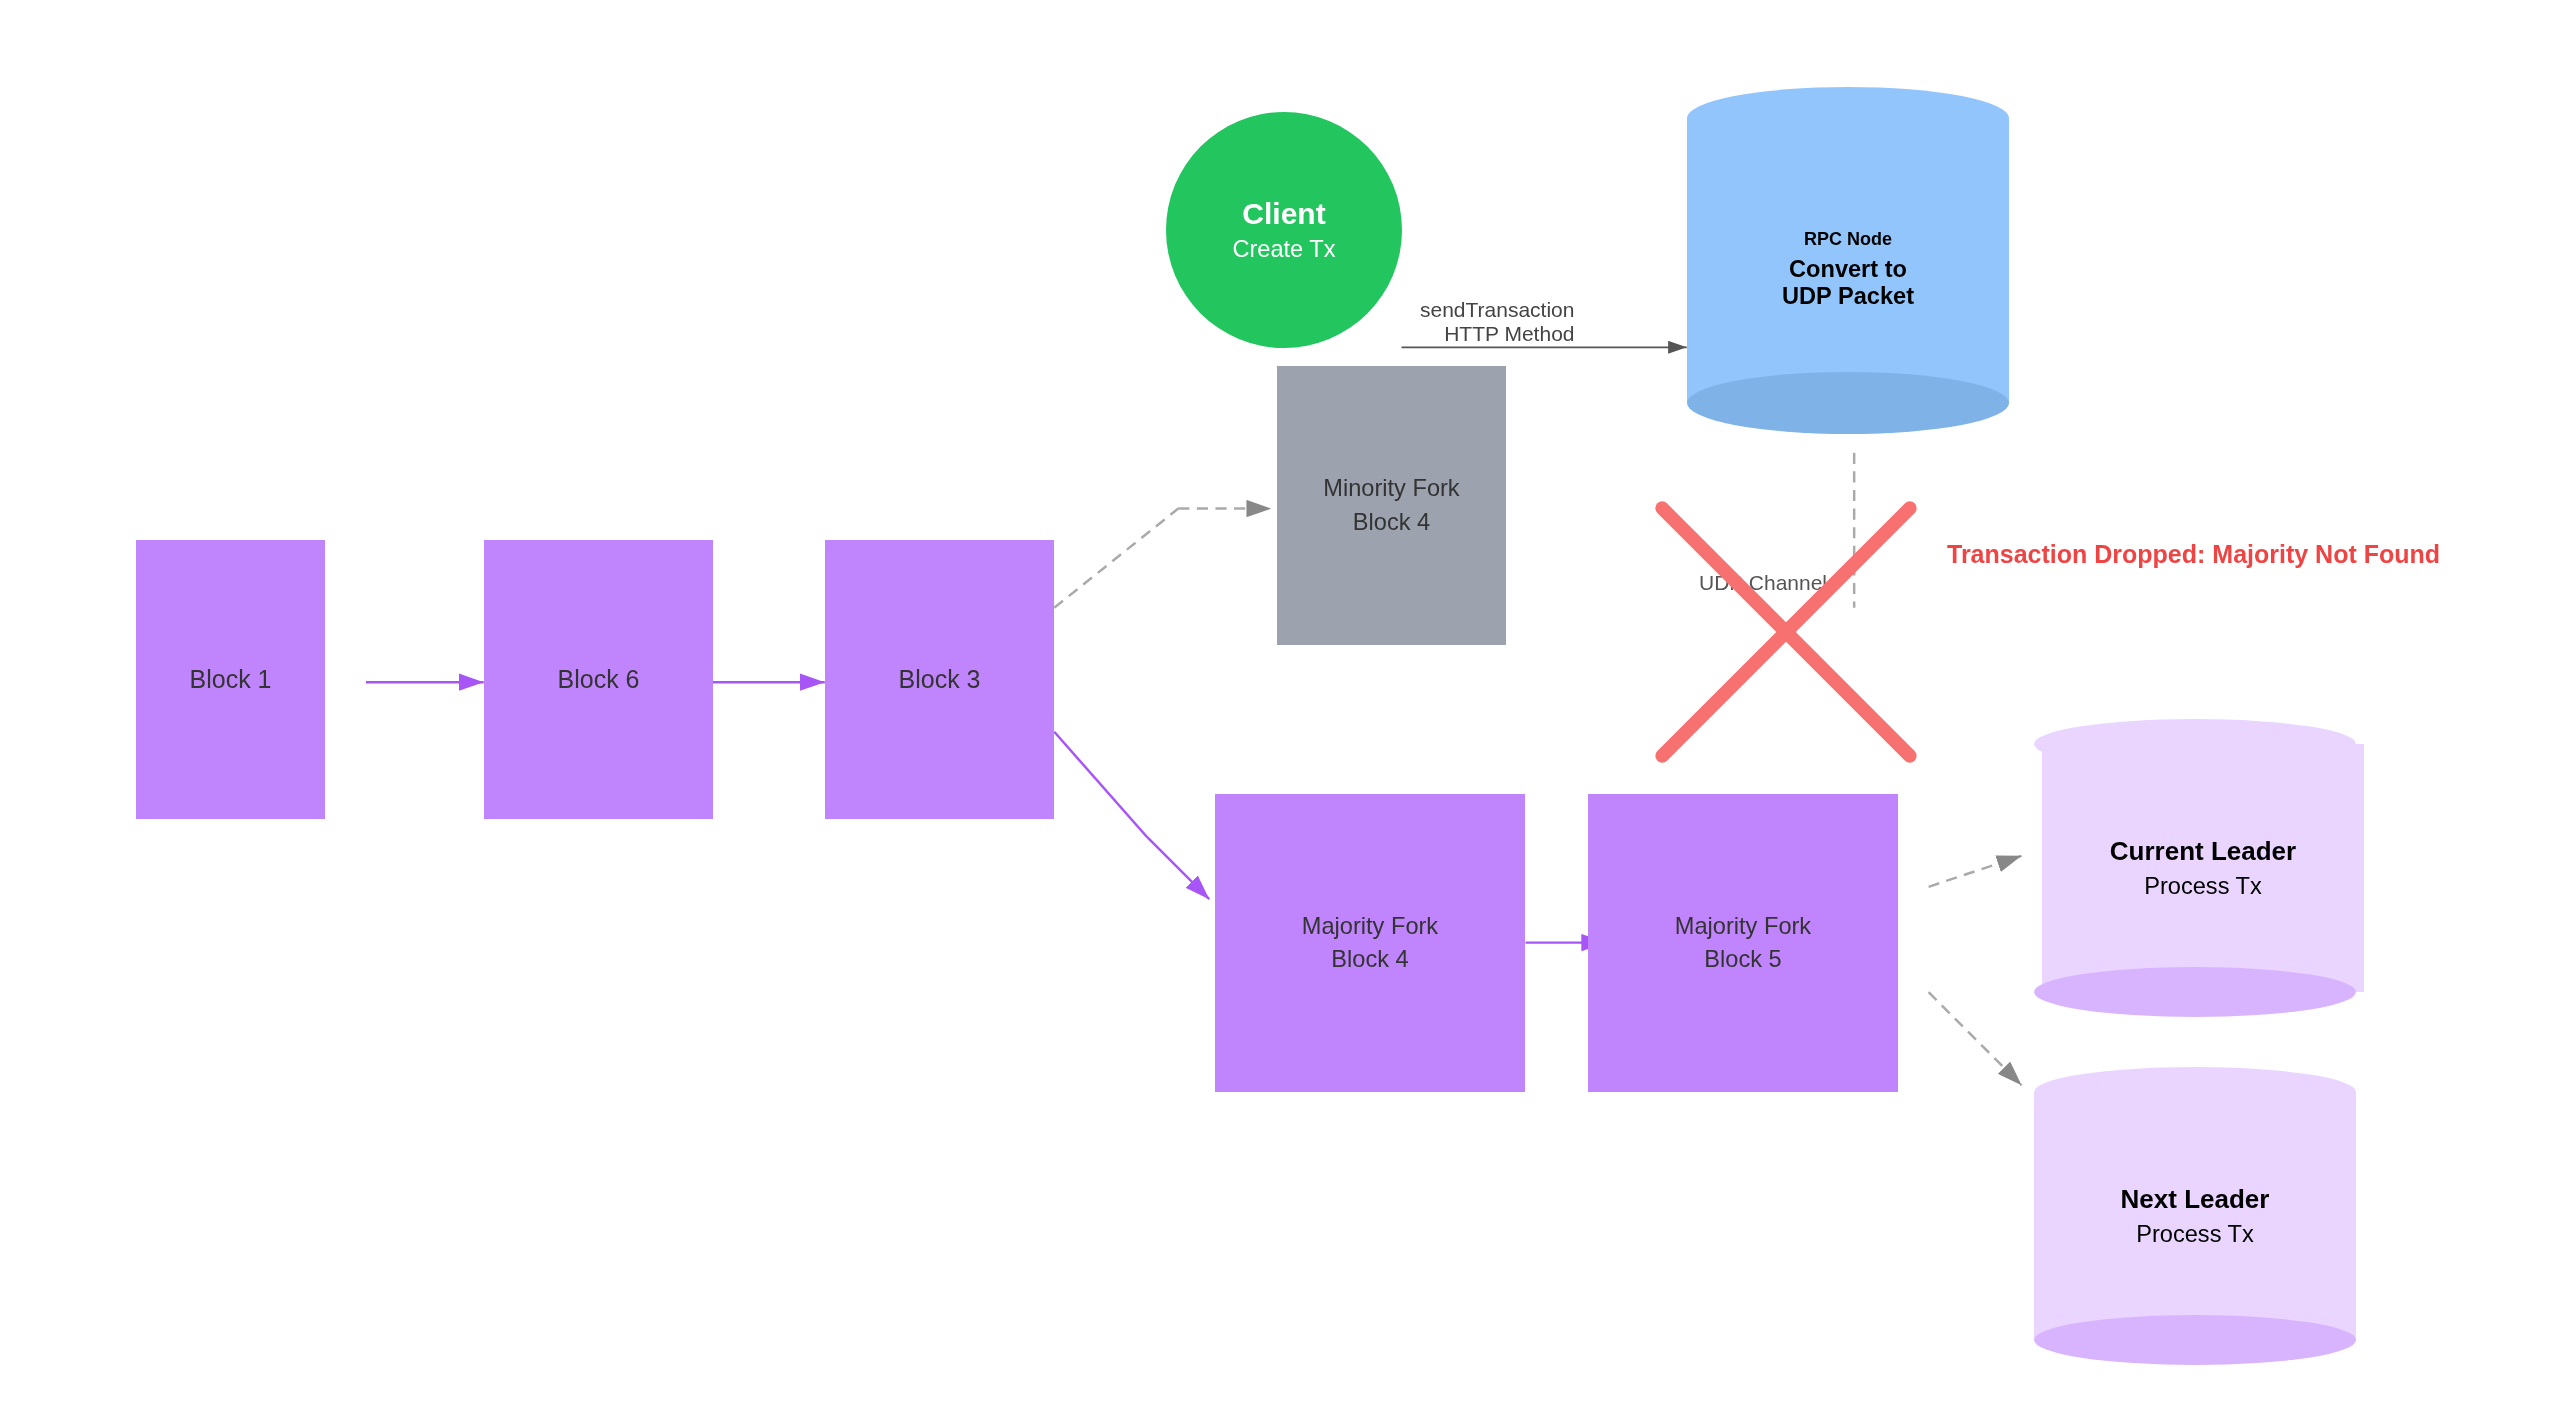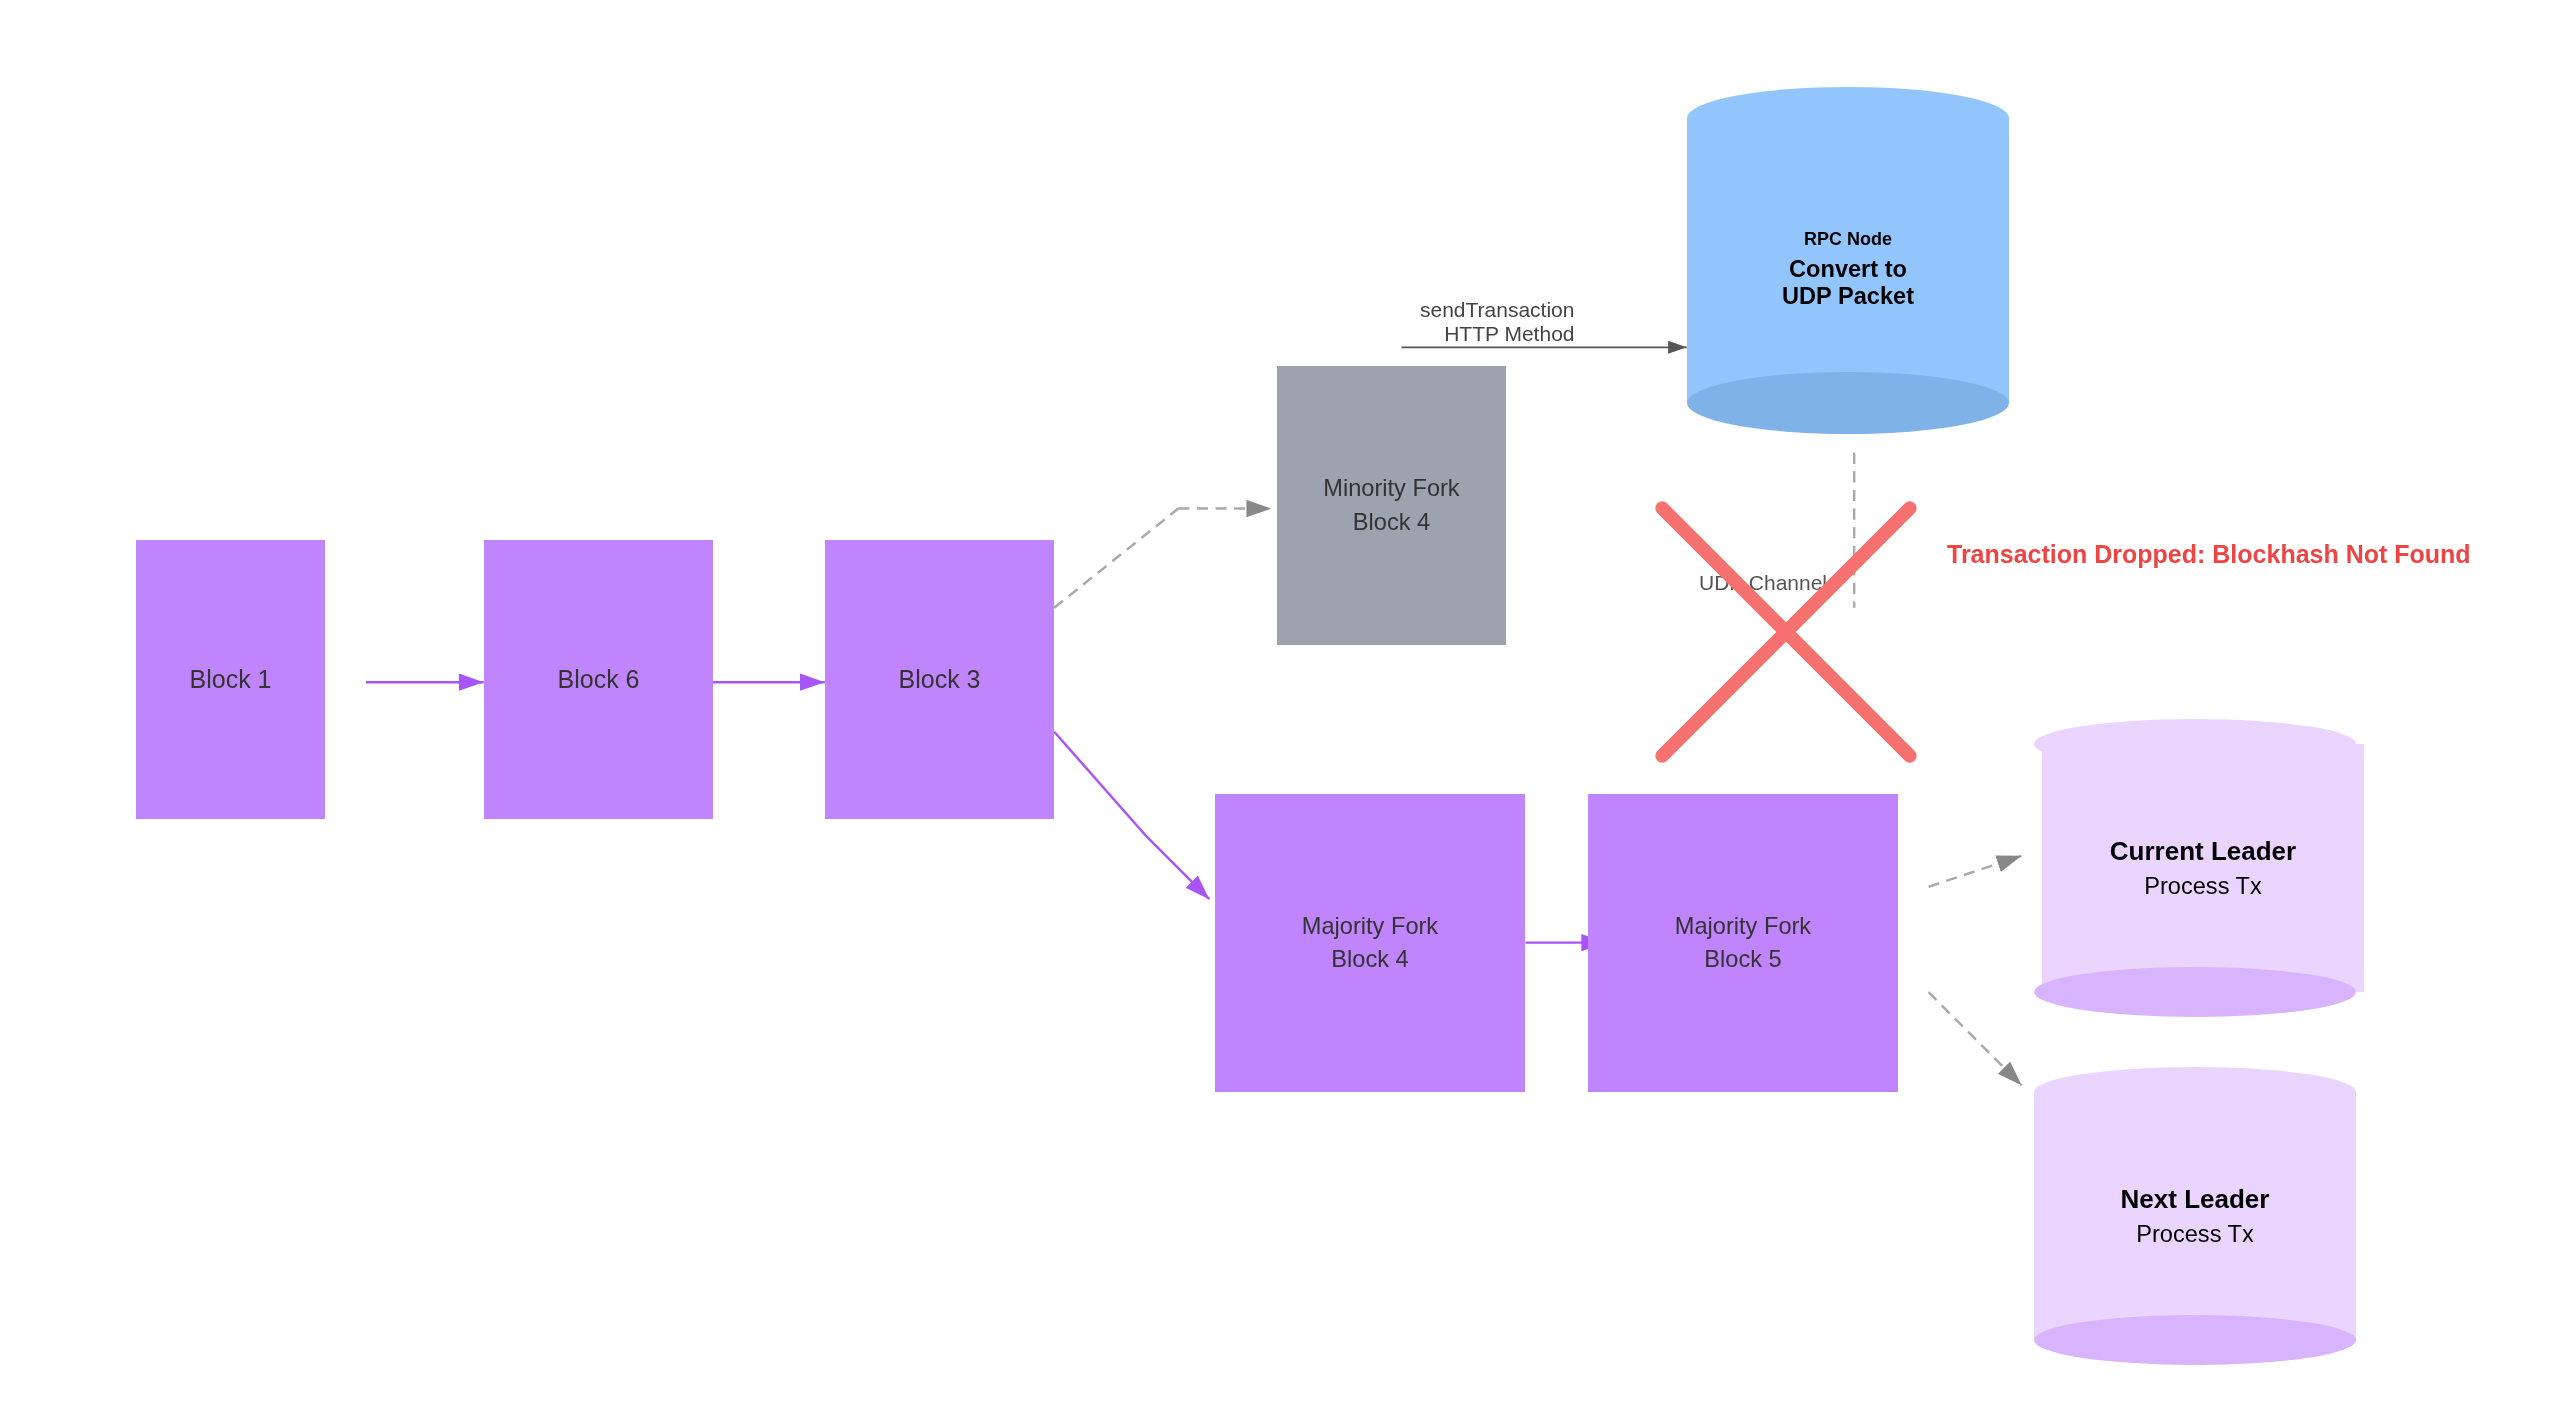--- a/index.html
+++ b/index.html
@@ -128,20 +128,24 @@
   <div class="block block-purple" style="left: 1215px; top: 794px; width: 310px; height: 298px; font-size: 23.6px; text-align:center; line-height:1.4;">
     <span style="white-space:pre-line;">Majority Fork
 Block 4</span>
   </div>
 
   <div class="block block-purple" style="left: 1588px; top: 794px; width: 310px; height: 298px; font-size: 23.6px; text-align:center; line-height:1.4;">
     <span style="white-space:pre-line;">Majority Fork
 Block 5</span>
   </div>
 
+  <div class="client-circle" style="left: 1166px; top: 112px; width: 236px; height: 236px; font-size: 26px; z-index:2;">
+    <div style="font-size:30px; font-weight:700;">Client</div>
+    <div style="font-size:23.6px; font-weight:400; margin-top:5px;">Create Tx</div>
+  </div>
 
   <div style="position:absolute; left:1687px; top:87px; width:322px; height:347px;">
 
     <div style="position:absolute; top:0; left:0; width:322px; height:62px; background:#93c5fd; border-radius:50%; z-index:2;"></div>
 
     <div style="position:absolute; top:31px; left:0; width:322px; height:285px; background:#93c5fd; z-index:1; display:flex; flex-direction:column; align-items:center; justify-content:center; text-align:center; font-size:25px; font-weight:600; padding-top:18.6px;">
       <div style="font-weight:700; font-size:18px; margin-bottom:6.2px;">RPC Node</div>
       <div style="font-size:23.6px; white-space:pre-line;">Convert to
 UDP Packet</div>
     </div>
@@ -170,16 +174,16 @@
   <div class="label" style="left:1420px; top:298px; white-space:pre-line; font-size:21px; color:#444; text-align:right;">sendTransaction
 HTTP Method</div>
 
   <div class="label" style="left:1699px; top:571px; font-size:21px; color:#555;">UDP Channel</div>
 
   <svg style="position:absolute; left:1625px; top:471px; width:322px; height:322px;" viewBox="0 0 520 520">
     <line x1="60" y1="60" x2="460" y2="460" stroke="#f87171" stroke-width="22" stroke-linecap="round"></line>
     <line x1="460" y1="60" x2="60" y2="460" stroke="#f87171" stroke-width="22" stroke-linecap="round"></line>
   </svg>
 
-  <div class="label label-error" style="left:1947px; top:540px; font-size:25px; color:#ef4444; font-weight:700; white-space:nowrap;">Transaction Dropped: Blockhash Not Found</div>
+  <div class="label label-error" style="left:1947px; top:540px; font-size:25px; color:#ef4444; font-weight:700; white-space:nowrap;">Transaction Dropped: Majority Not Found</div>
 
 </div>
 
 
 </body></html>

